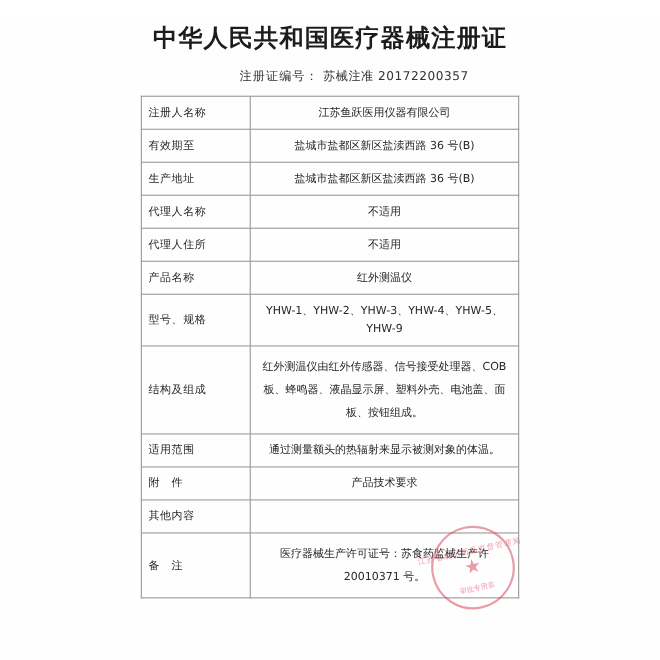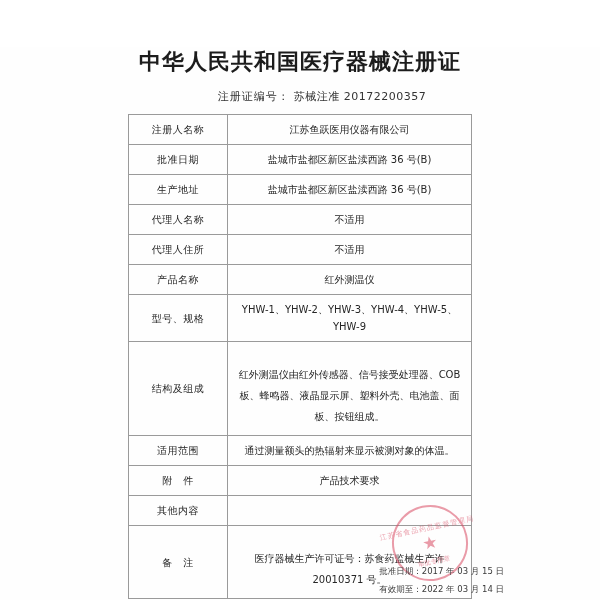--- a/index.html
+++ b/index.html
@@ -21,21 +21,21 @@
     box-sizing: border-box;
     background: #fefefe;
   }
   .cert-title {
     text-align: center;
     font-family: "DejaVu Serif", "Liberation Serif", serif;
     font-weight: bold;
     font-size: 22px;
     letter-spacing: 1px;
     color: #1c1c1c;
-    margin-top: 47px;
+    margin-top: 20px;
   }
   .cert-number-row {
     text-align: center;
     font-size: 11px;
     color: #333;
     margin-top: 12px;
     letter-spacing: 0.5px;
     margin-left: 44px;
   }
   .cert-number-row .label {
@@ -53,31 +53,31 @@
   table.cert-table td {
     border: 1px solid #9a9a9a;
     font-size: 10px;
     color: #262626;
     padding: 6px 6px;
     vertical-align: middle;
     line-height: 1.7;
   }
   td.key {
     width: 86px;
-    text-align: center;
+    text-align: left;
     letter-spacing: 0.5px;
     white-space: nowrap;
   }
   td.val {
     padding-left: 8px;
     text-align: center;
   }
   td.val.tall {
     line-height: 2.1;
-    padding-top: 22px;
+    padding-top: 8px;
     padding-bottom: 8px;
   }
   .footer {
     position: absolute;
     left: 0;
     right: 0;
     bottom: 44px;
     height: 46px;
   }
   .footer-left {
@@ -148,21 +148,21 @@
     <span class="label">注册证编号：</span><span class="value">苏械注准 20172200357</span>
   </div>
 
   <table class="cert-table">
     <tbody>
       <tr>
         <td class="key">注册人名称</td>
         <td class="val">江苏鱼跃医用仪器有限公司</td>
       </tr>
       <tr>
-        <td class="key">批准日期</td>
+        <td class="key">有效期至</td>
         <td class="val">盐城市盐都区新区盐渎西路 36 号(B)</td>
       </tr>
       <tr>
         <td class="key">生产地址</td>
         <td class="val">盐城市盐都区新区盐渎西路 36 号(B)</td>
       </tr>
       <tr>
         <td class="key">代理人名称</td>
         <td class="val">不适用</td>
       </tr>
@@ -202,23 +202,15 @@
   </table>
 
   <div class="footer">
 
     <div class="seal">
       <span class="seal-text">江苏省食品药品监督管理局</span>
       <span class="seal-star">★</span>
       <span class="seal-sub">审批专用章</span>
     </div>
 
-    <div class="footer-right">
-      <div>
-        <span>批准日期：</span><span>2017 年 03 月 15 日</span>
-      </div>
-      <div>
-        <span>有效期至：</span><span>2022 年 03 月 14 日</span>
-      </div>
-    </div>
   </div>
 
 </div>
 
 </body></html>

